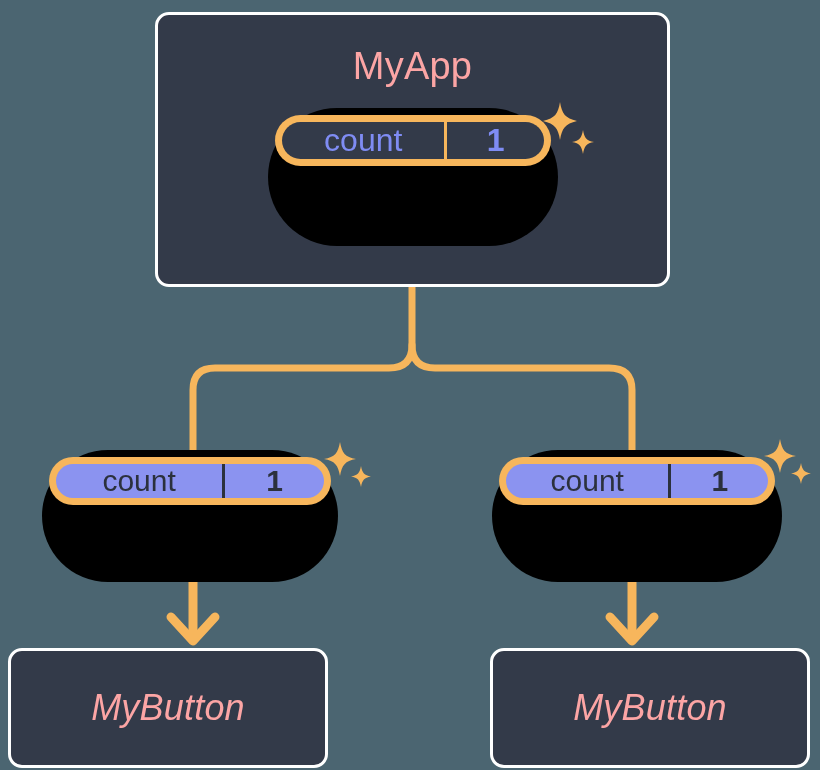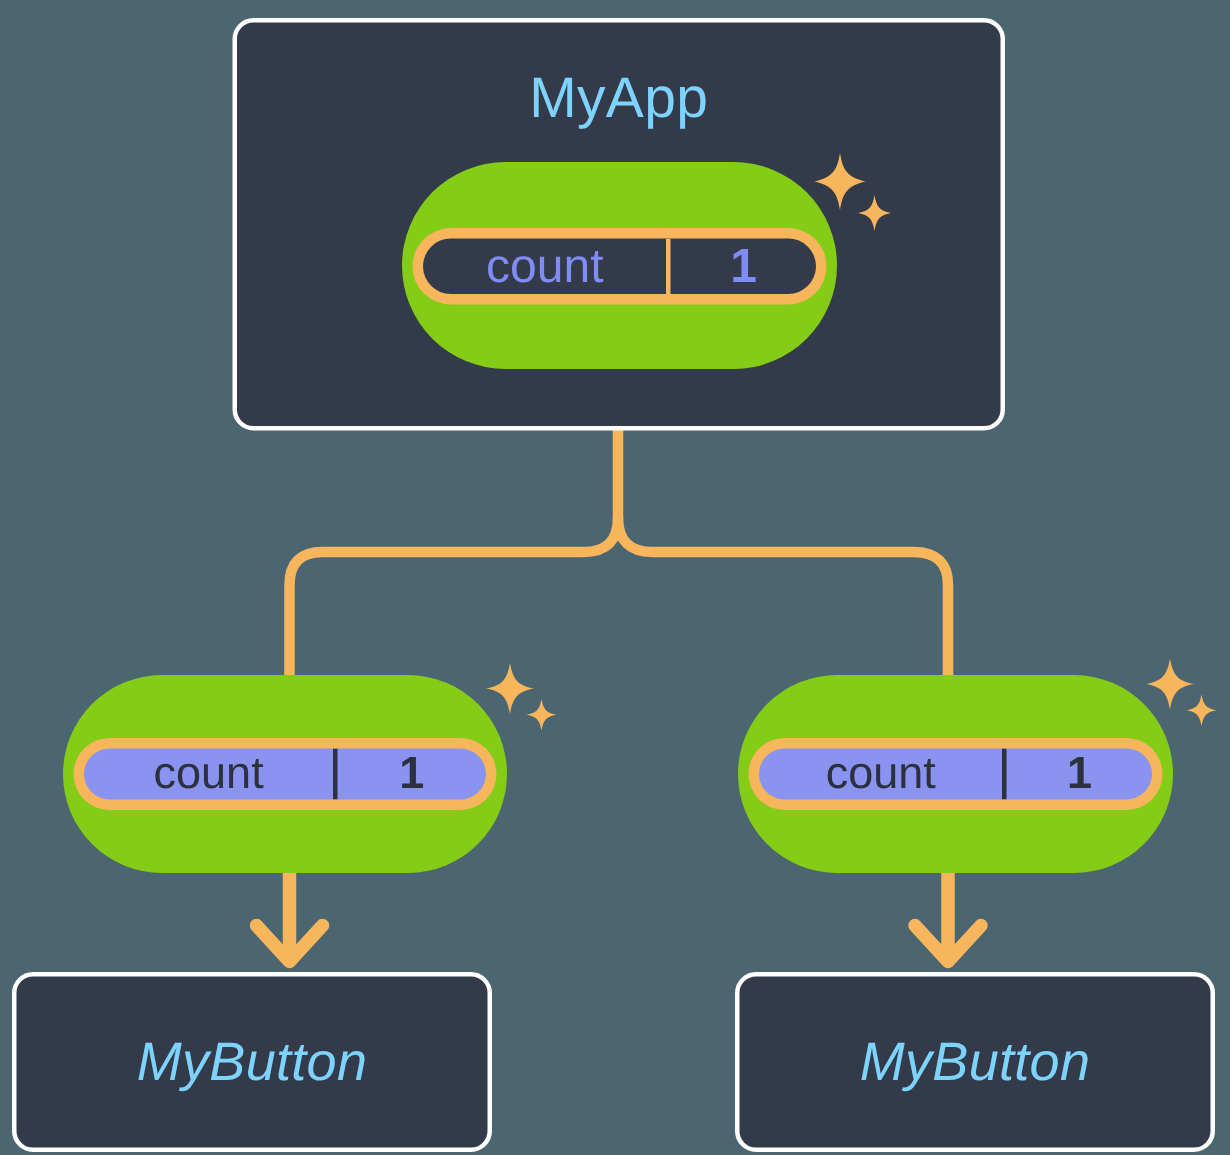--- a/index.html
+++ b/index.html
@@ -31,21 +31,21 @@
   
   .comp-box {
     position: absolute;
     z-index: 2;
     background: #333a49;
     border: 3px solid #ffffff;
     border-radius: 14px;
     box-sizing: border-box;
   }
   .comp-title {
-    color: #7dd3fc;
+    color: #fca5a5;
     font-size: 38px;
     font-weight: 400;
     letter-spacing: 0.2px;
     text-align: center;
     white-space: nowrap;
   }
 
   
   #box-myapp {
     left: 155px;
@@ -69,24 +69,24 @@
   #box-btn-left  { left: 8px;   top: 648px; }
   #box-btn-right { left: 490px; top: 648px; }
   .leaf-box .comp-title { font-size: 36px; margin: 0; }
 
   
   .pill {
     position: absolute;
     z-index: 3;
     box-sizing: border-box;
     display: flex;
-    align-items: center;
+    align-items: flex-start;
     border-radius: 999px;
     
-    background: #84cc16;
+    background: #000000;
     padding: 7px;
   }
   .pill-inner {
     flex: 1;
     display: flex;
     align-items: stretch;
     border-radius: 999px;
     
     background: #f7b65c;
     padding: 7px;

